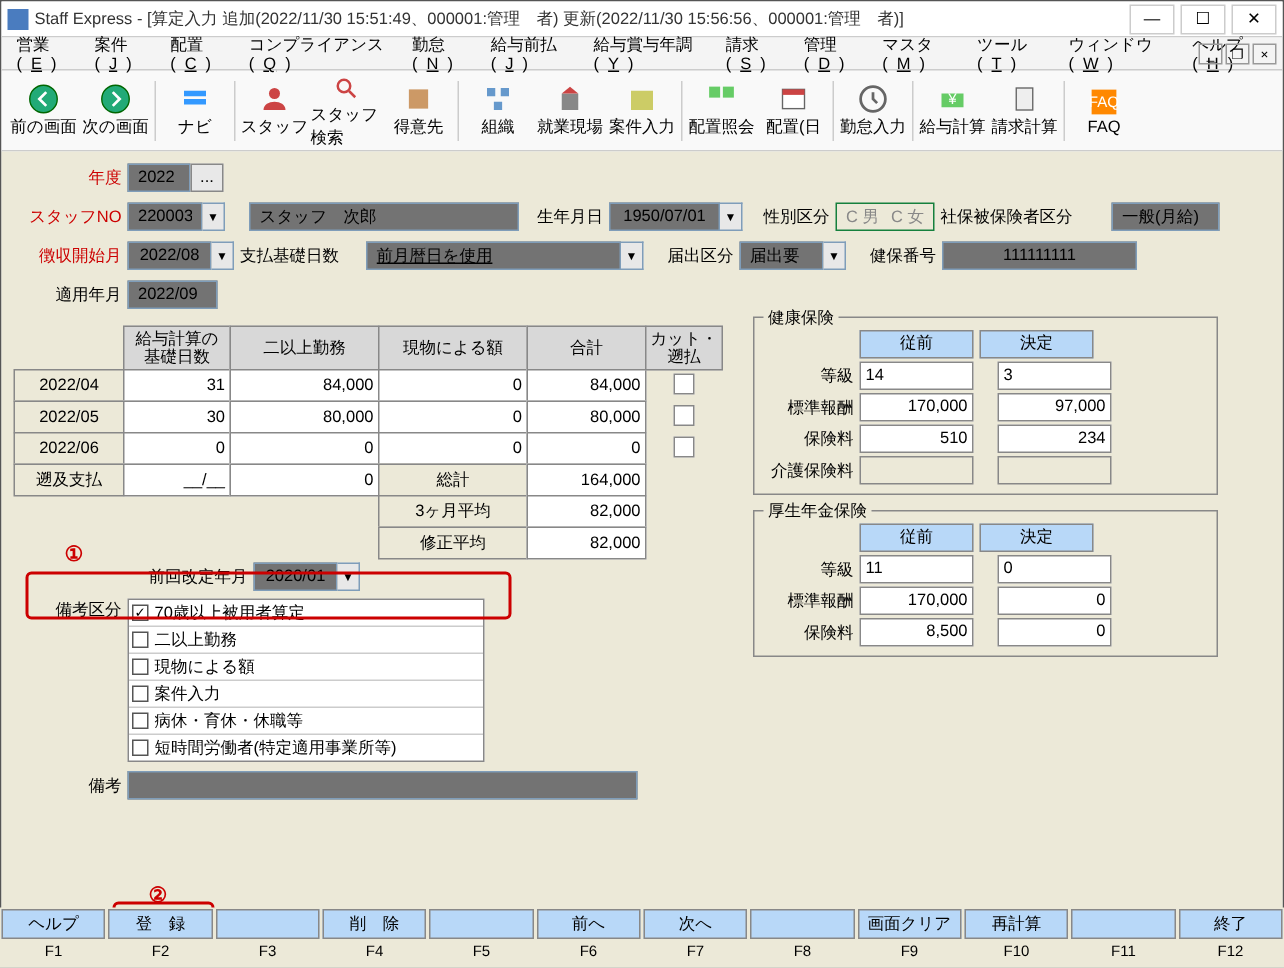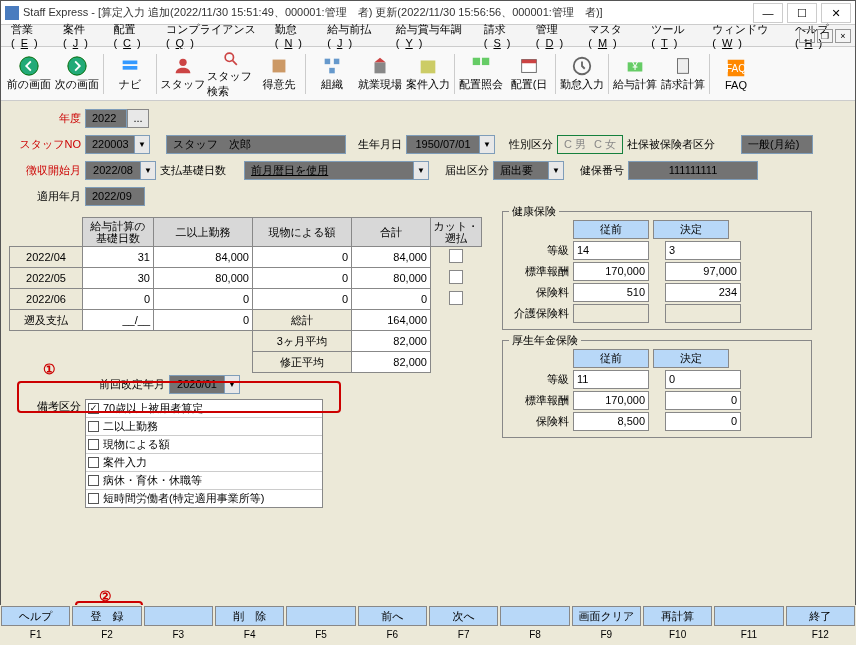--- a/index.html
+++ b/index.html
@@ -346,20 +346,24 @@
                 <span class="rchk"></span>
                 <span>病休・育休・休職等</span>
               </div>
               <div class="ritem">
                 <span class="rchk"></span>
                 <span>短時間労働者(特定適用事業所等)</span>
               </div>
             </div>
 </div>
 
+<div class="row">
+<div class="lbl">備考</div>
+<input type="text" style="width: 340px;">
+</div>
 </div>
 
 <div style="margin-left:12px">
 <div class="fieldset" style="width:310px">
 <div class="fs-title">健康保険</div>
 <div class="frow">
               <div class="flbl"></div>
               <div class="fbtn">従前</div>
               <div style="width:4px"></div>
               <div class="fbtn">決定</div>

